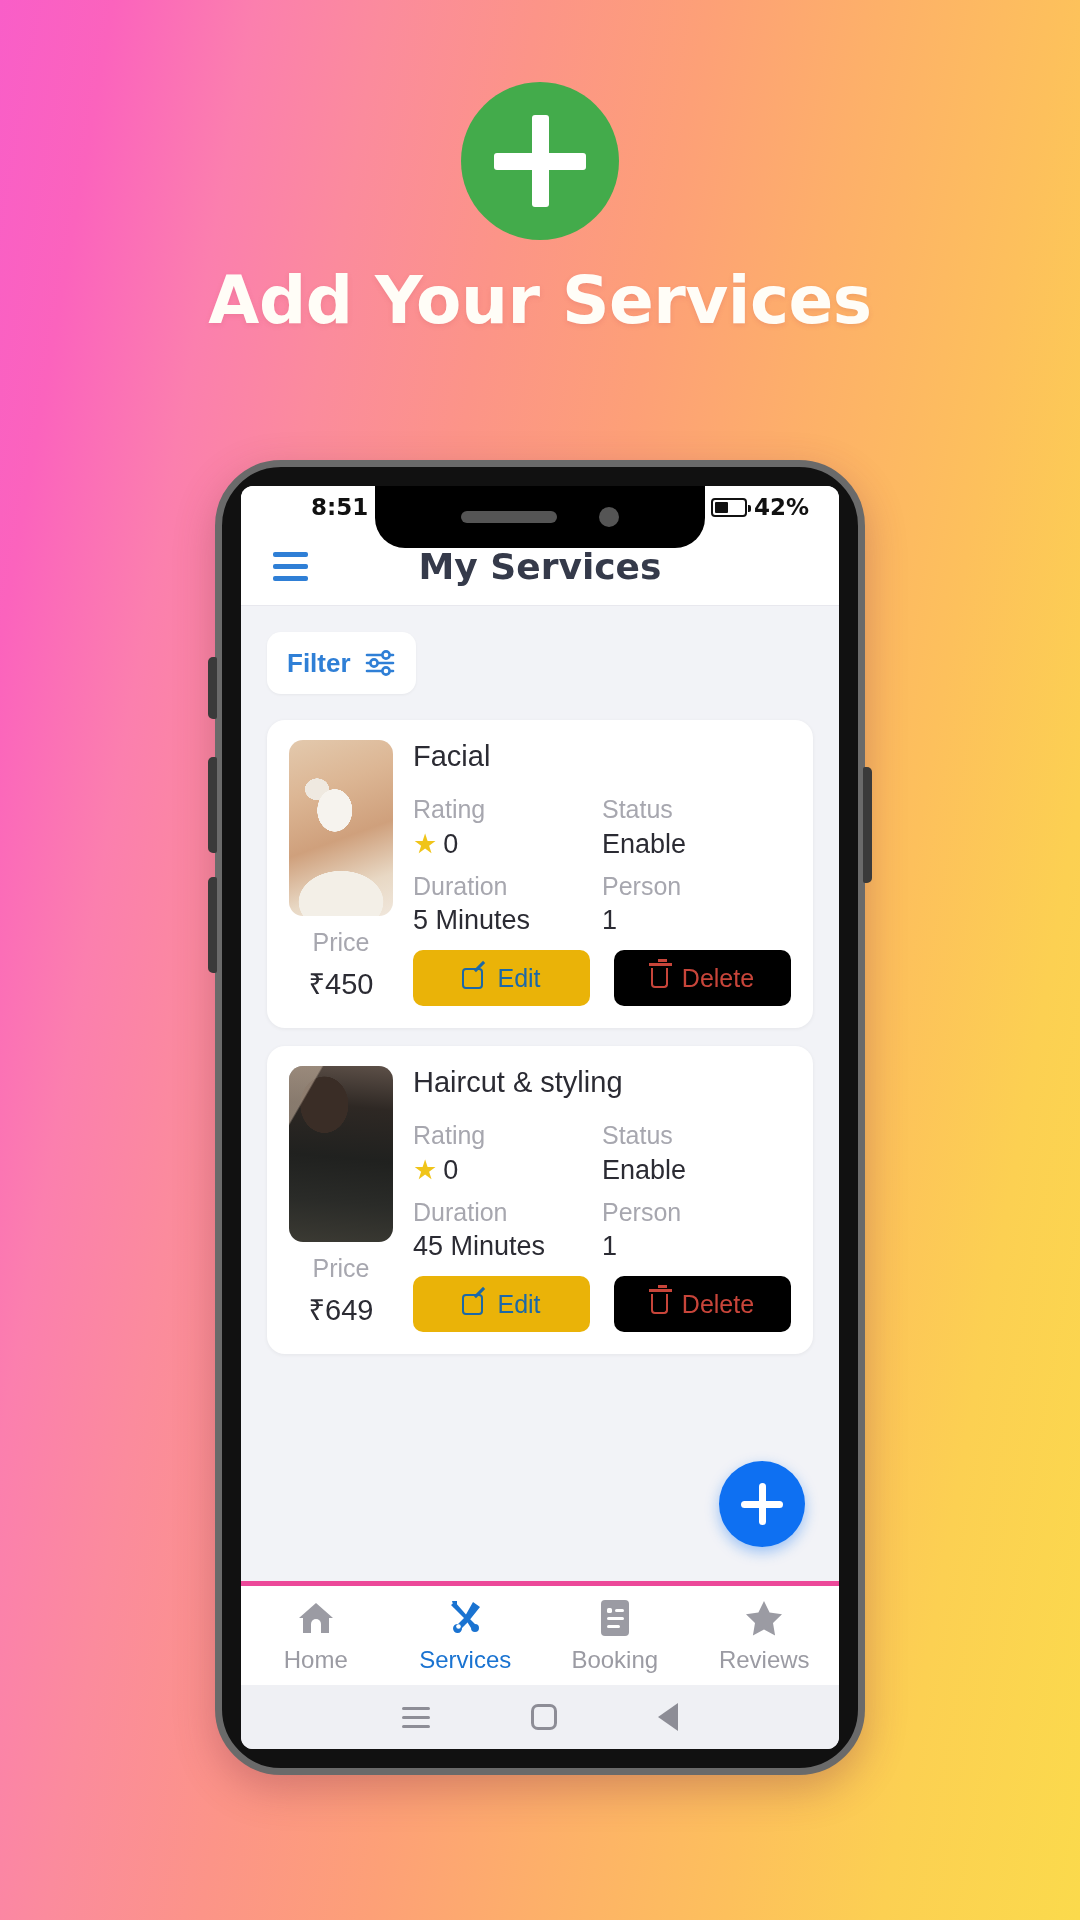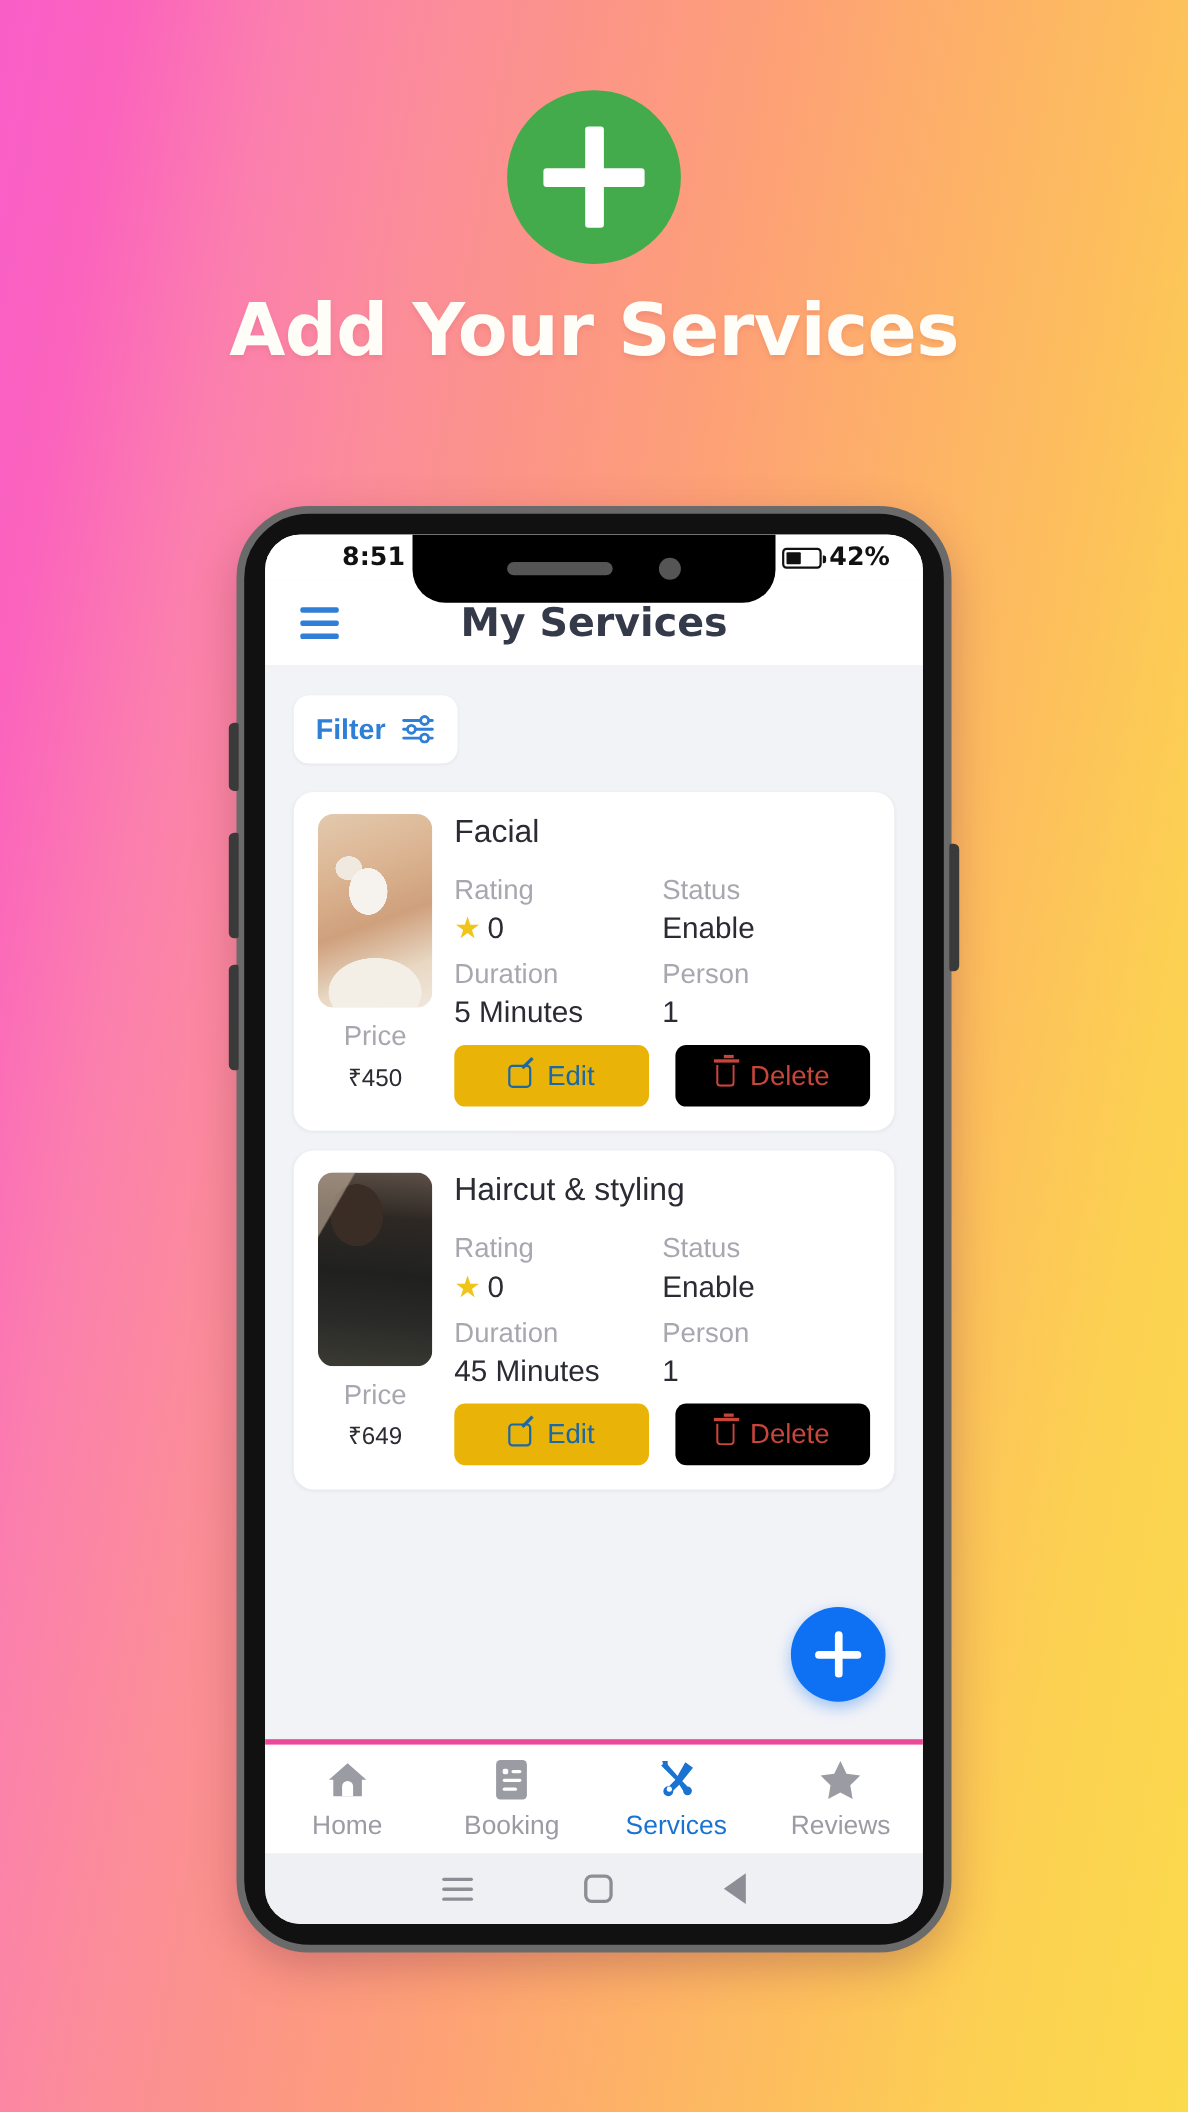--- a/index.html
+++ b/index.html
@@ -40,21 +40,21 @@
     box-shadow:0 14px 40px rgba(120,40,70,.30);
   }
   .side-btn { position:absolute; left:-14px; width:9px; background:#3a3a3a; border-radius:5px 2px 2px 5px; }
   .side-btn.b1 { top:190px;  height:62px; }
   .side-btn.b2 { top:290px;  height:96px; }
   .side-btn.b3 { top:410px;  height:96px; }
   .side-btn.right { left:auto; right:-14px; top:300px; height:116px; border-radius:2px 5px 5px 2px; }
 
   .screen {
     position:absolute; left:19px; top:19px; right:19px; bottom:19px;
-    background:#f2f3f7; border-radius:32px; overflow:hidden;
+    background:#f2f3f7; border-radius:12px; overflow:hidden;
     display:flex; flex-direction:column;
   }
 
   
   .statusbar { height:42px; background:#fff; position:relative; flex:0 0 auto; }
   .sb-time { position:absolute; left:70px; top:8px; font-size:23px; font-weight:bold; color:#111;
              font-family:"DejaVu Sans", sans-serif; }
   .sb-right { position:absolute; right:30px; top:8px; display:flex; align-items:center; gap:7px; }
   .batt { width:36px; height:19px; border:2.5px solid #111; border-radius:4px; position:relative; }
   .batt:after { content:""; position:absolute; right:-6px; top:5px; width:3px; height:7px; background:#111; border-radius:0 2px 2px 0; }
@@ -87,21 +87,21 @@
   .filterbtn { height:62px; background:#fff; border-radius:14px; display:flex; align-items:center;
                gap:13px; padding:0 20px; box-shadow:0 1px 3px rgba(0,0,0,.05); }
   .filter-label { font-size:26px; font-weight:bold; color:#2f7fd6; }
 
   
   .card { margin:18px 26px 0 26px; background:#fff; border-radius:18px; padding:20px 22px 22px 22px;
           box-shadow:0 1px 4px rgba(0,0,0,.06); display:flex; gap:20px; position:relative; }
   .thumb { width:104px; flex:0 0 auto; }
   .thumb-img { width:104px; height:176px; border-radius:14px; overflow:hidden; }
   .price-lbl { margin-top:12px; font-size:25px; color:#a7a7af; text-align:center; }
-  .price-val { margin-top:6px; font-size:22px; color:#2b2b33; text-align:center; }
+  .price-val { margin-top:6px; font-size:29px; color:#2b2b33; text-align:center; }
   .cbody { flex:1 1 auto; }
   .svc-name { font-size:29px; color:#2b2b33; margin-bottom:14px; }
   .grid2 { display:grid; grid-template-columns:1fr 1fr; row-gap:4px; }
   .g-lbl { font-size:25px; color:#a7a7af; padding-top:8px; }
   .g-val { font-size:27px; color:#2b2b33; display:flex; align-items:center; gap:6px; }
   .star { color:#f0c419; font-size:27px; }
   .btnrow { display:grid; grid-template-columns:1fr 1fr; gap:24px; margin-top:14px; }
   .btn { height:56px; border-radius:10px; display:flex; align-items:center; justify-content:center; gap:14px;
          font-size:25px; }
   .btn-edit { background:#eab308; color:#1b68a8; }
@@ -294,43 +294,43 @@
     <div class="bottomnav">
       <div class="nav-item">
         <div class="nav-ico">
           <svg width="40" height="38" viewBox="0 0 40 38">
             <path d="M20 4 L37 19 L33 19 L33 34 L7 34 L7 19 L3 19 Z" fill="#9b9ba3"></path>
             <path d="M15 34 L15 25 a5 5 0 0 1 10 0 L25 34 Z" fill="#fff"></path>
           </svg>
         </div>
         <div class="nav-label">Home</div>
       </div>
+      <div class="nav-item active">
+        <div class="nav-ico">
+          <svg width="42" height="40" viewBox="0 0 42 40">
+            <path d="M29 4 L36 9 L24 24 L18 30 a4.5 4.5 0 1 1-4-4 L20 20 Z" fill="#1a73d1"></path>
+            <circle cx="14.5" cy="28.5" r="2.3" fill="#fff"></circle>
+            <path d="M11 4 L7 7 L22 22 L27 30 a4 4 0 1 0 4-4 L25 20 Z" fill="#1a73d1"></path>
+            <path d="M8 3 L13 3 L13 8 L10 10 Z" fill="#1a73d1"></path>
+          </svg>
+        </div>
+        <div class="nav-label">Services</div>
+      </div>
       <div class="nav-item">
         <div class="nav-ico">
           <svg width="34" height="40" viewBox="0 0 34 40">
             <rect x="3" y="2" width="28" height="36" rx="4" fill="#9b9ba3"></rect>
             <rect x="9" y="10" width="5" height="5" rx="1.6" fill="#fff"></rect>
             <rect x="17" y="11" width="9" height="3" rx="1.5" fill="#fff"></rect>
             <rect x="9" y="19" width="17" height="3" rx="1.5" fill="#fff"></rect>
             <rect x="9" y="27" width="13" height="3" rx="1.5" fill="#fff"></rect>
           </svg>
         </div>
         <div class="nav-label">Booking</div>
       </div>
-      <div class="nav-item active">
-        <div class="nav-ico">
-          <svg width="42" height="40" viewBox="0 0 42 40">
-            <path d="M29 4 L36 9 L24 24 L18 30 a4.5 4.5 0 1 1-4-4 L20 20 Z" fill="#1a73d1"></path>
-            <circle cx="14.5" cy="28.5" r="2.3" fill="#fff"></circle>
-            <path d="M11 4 L7 7 L22 22 L27 30 a4 4 0 1 0 4-4 L25 20 Z" fill="#1a73d1"></path>
-            <path d="M8 3 L13 3 L13 8 L10 10 Z" fill="#1a73d1"></path>
-          </svg>
-        </div>
-        <div class="nav-label">Services</div>
-      </div>
       <div class="nav-item">
         <div class="nav-ico">
           <svg width="42" height="40" viewBox="0 0 42 40">
             <path d="M21 3 L26.6 14.4 L39 16.2 L30 25 L32.1 37.4 L21 31.5 L9.9 37.4 L12 25 L3 16.2 L15.4 14.4 Z" fill="#9b9ba3"></path>
           </svg>
         </div>
         <div class="nav-label">Reviews</div>
       </div>
     </div>
 

